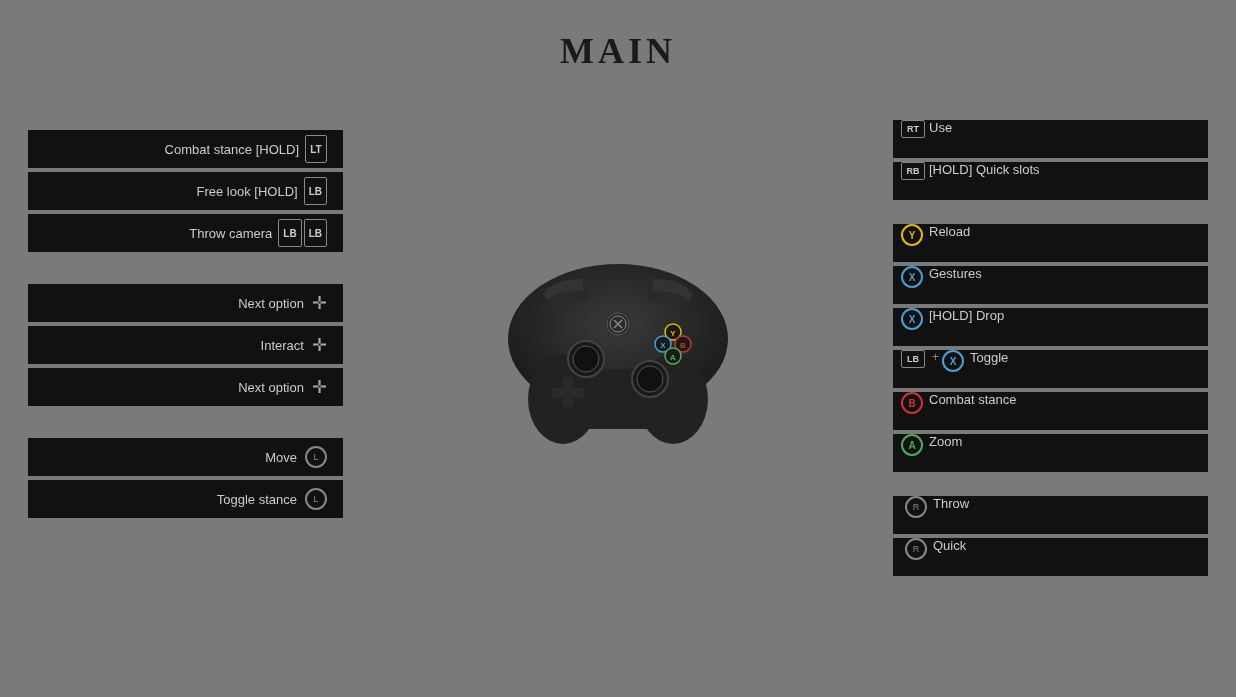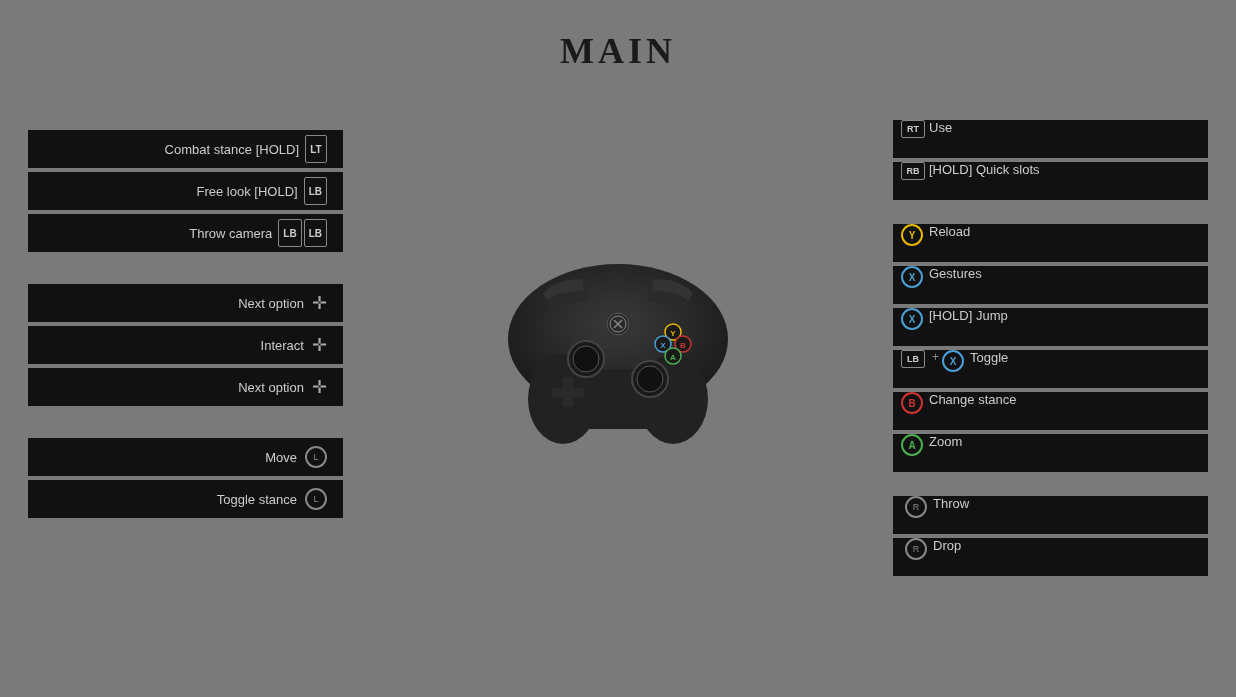--- a/index.html
+++ b/index.html
@@ -240,46 +240,46 @@
   <div class="right-row">
     <span class="circle-btn btn-y">Y</span>
     <span>Reload</span>
   </div>
   <div class="right-row">
     <span class="circle-btn btn-x">X</span>
     <span>Gestures</span>
   </div>
   <div class="right-row">
     <span class="circle-btn btn-x">X</span>
-    <span>[HOLD] Jump</span>
+    <span>[HOLD] Drop</span>
   </div>
   <div class="right-row">
     <span class="btn-lb">LB</span>
     <span class="plus-sign">+</span>
     <span class="circle-btn btn-x">X</span>
     <span>Toggle</span>
   </div>
   <div class="right-row">
     <span class="circle-btn btn-b">B</span>
-    <span>Change stance</span>
+    <span>Combat stance</span>
   </div>
   <div class="right-row">
     <span class="circle-btn btn-a">A</span>
     <span>Zoom</span>
   </div>
 
   <div class="right-section-gap"></div>
 
   <div class="right-row">
     <span class="stick-icon" style="border-color:#888;color:#888;margin-right:6px;">R</span>
     <span>Throw</span>
   </div>
   <div class="right-row">
     <span class="stick-icon" style="border-color:#888;color:#888;margin-right:6px;">R</span>
-    <span>Drop</span>
+    <span>Quick</span>
   </div>
 </div>
 
 <div class="controller-area">
   <svg viewBox="0 0 300 220" class="controller-svg">
 
     <defs>
       <radialGradient id="bodyGrad" cx="50%" cy="40%" r="60%">
         <stop offset="0%" style="stop-color:#3a3a3a"></stop>
         <stop offset="100%" style="stop-color:#1a1a1a"></stop>

